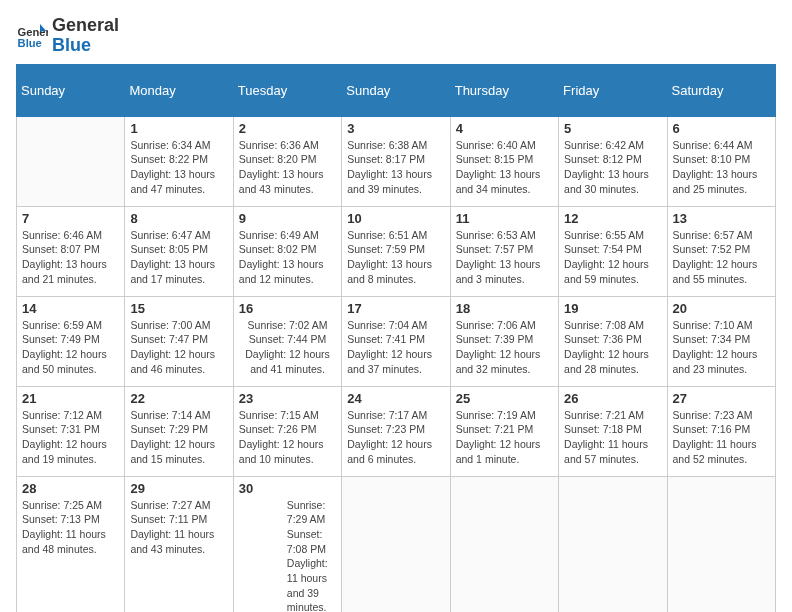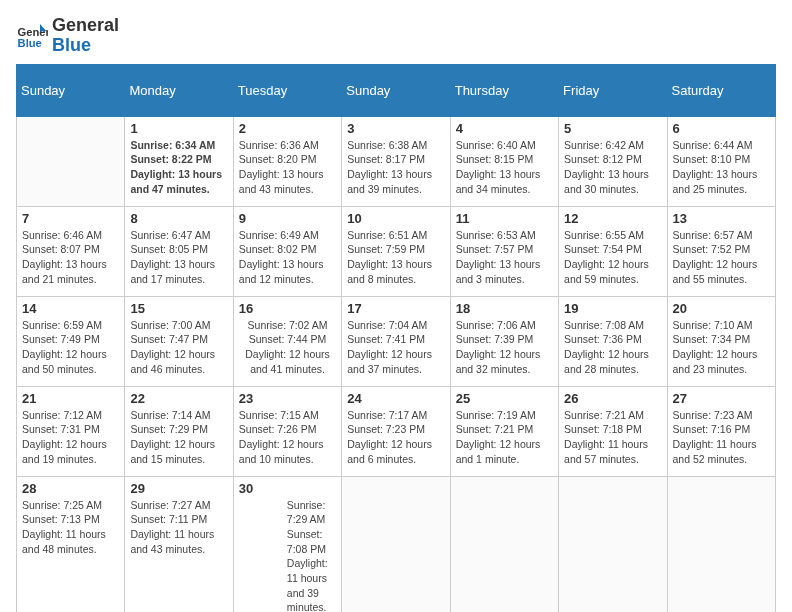--- a/index.html
+++ b/index.html
@@ -115,21 +115,21 @@
         <th>Thursday</th>
         <th>Friday</th>
         <th>Saturday</th>
       </tr>
   </thead>
   <tbody id="calendar-body">
   <tr>
         <td class="empty"></td>
         <td>
           <span class="day-number">1</span>
-          <div class="cell-content" style="white-space: pre-line; font-weight: bold;">Sunrise: 6:34 AM
+          <div class="cell-content" style="white-space: pre-line;">Sunrise: 6:34 AM
 Sunset: 8:22 PM
 Daylight: 13 hours and 47 minutes.</div>
         </td>
         <td>
           <span class="day-number">2</span>
           <div class="cell-content" style="white-space: pre-line;">Sunrise: 6:36 AM
 Sunset: 8:20 PM
 Daylight: 13 hours and 43 minutes.</div>
         </td>
         <td>

